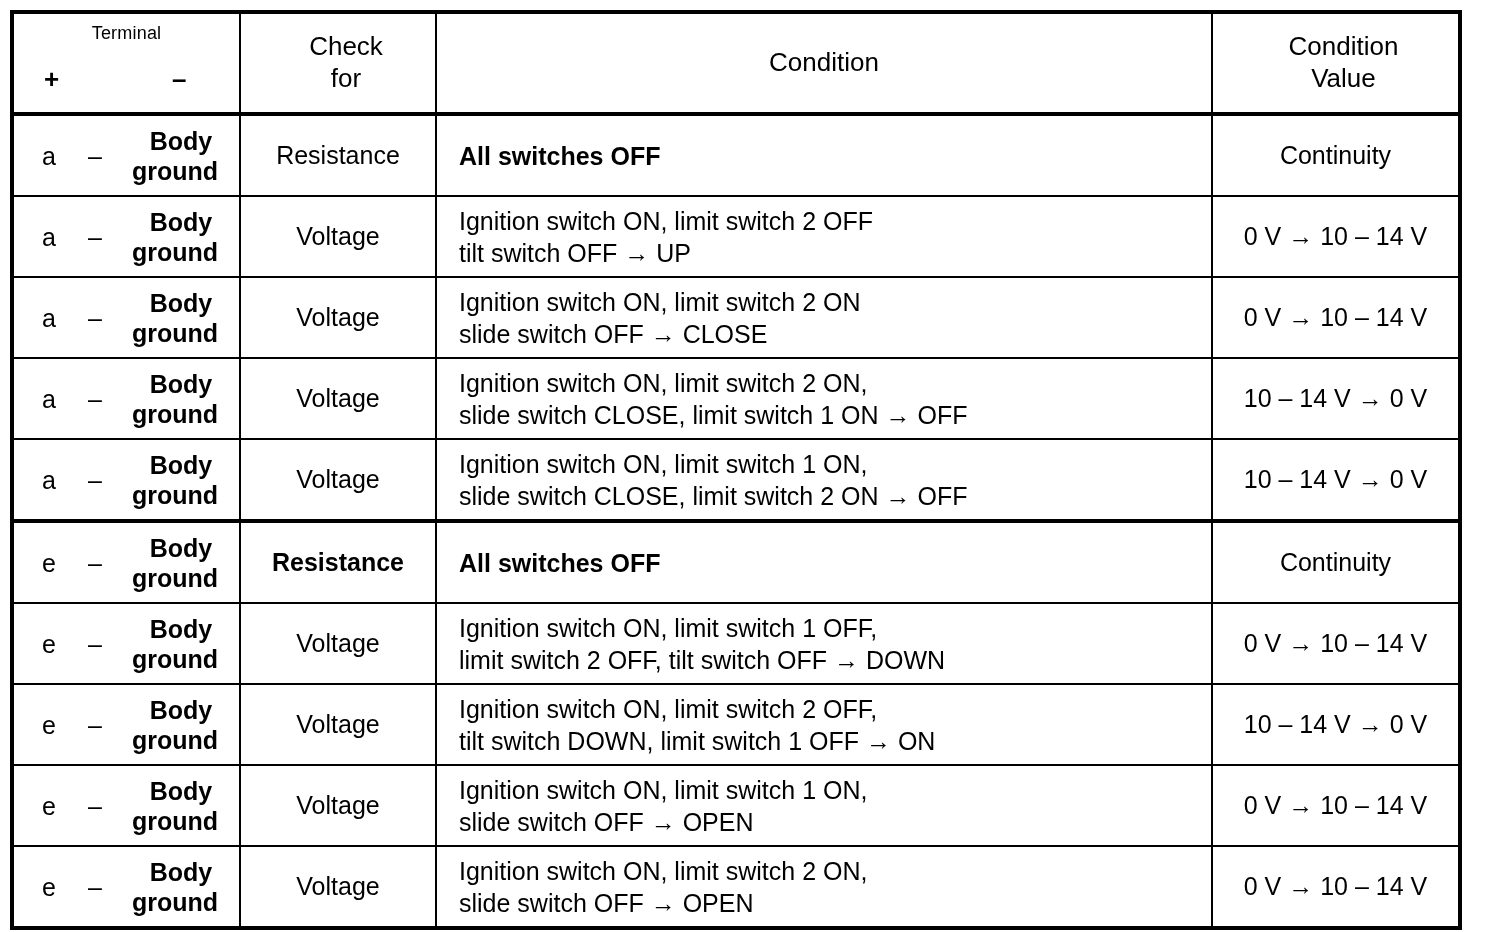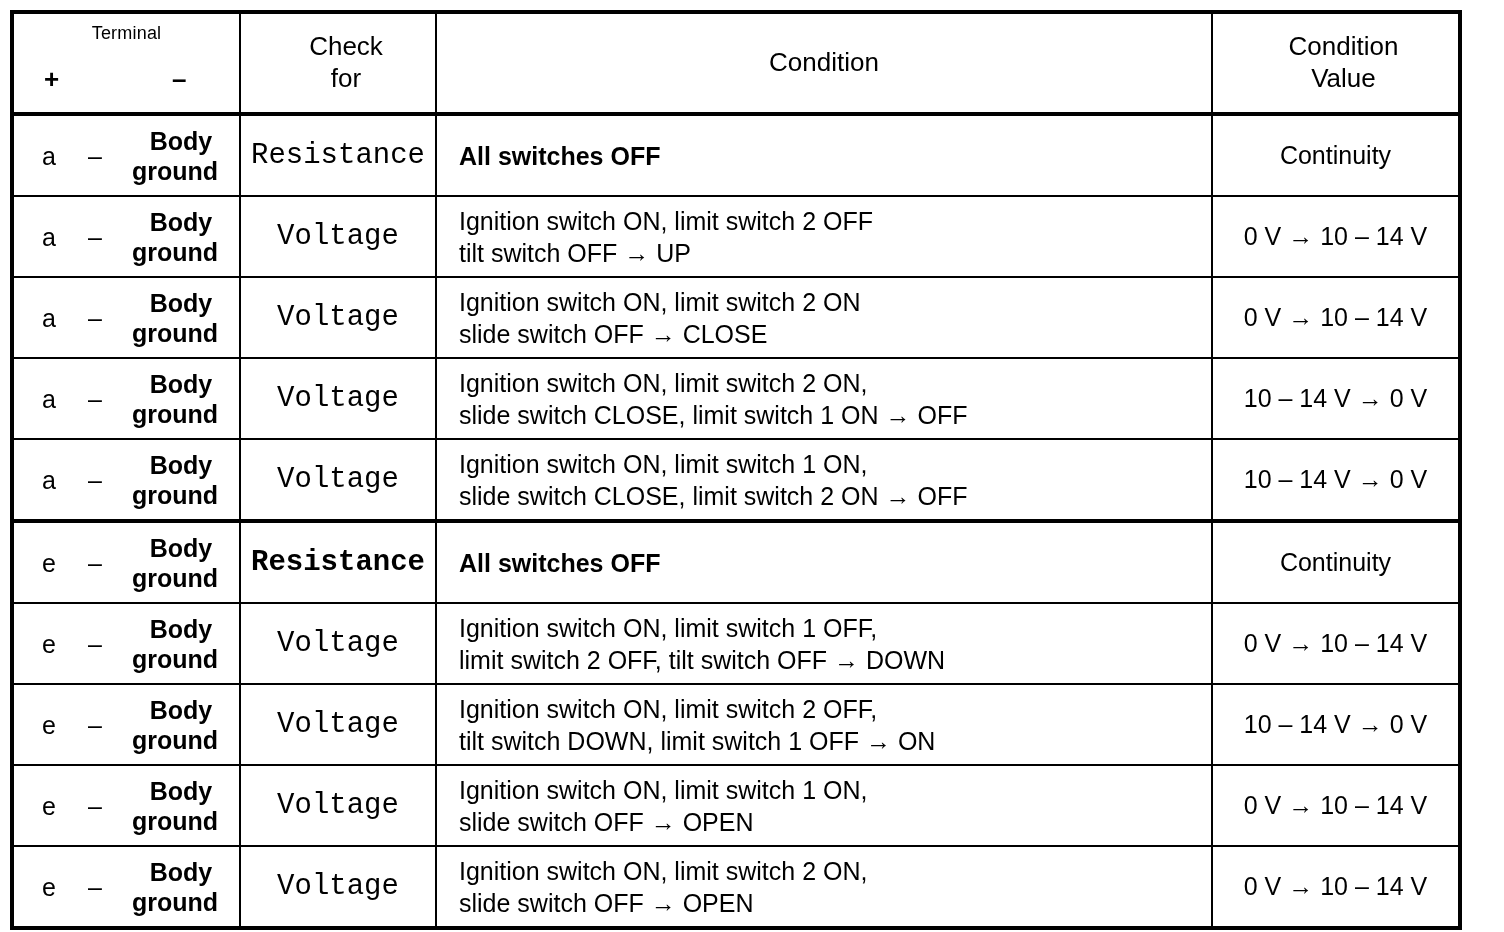--- a/index.html
+++ b/index.html
@@ -121,22 +121,21 @@
     width: 120px;
     font-size: 25px;
     font-weight: bold;
     line-height: 1.2;
   }
   .term .t-neg .n1 { display: block; text-align: center; padding-left: 6px;}
   .term .t-neg .n2 { display: block; text-align: left; padding-left: 14px;}
 
   .check {
     text-align: center;
-    font-size: 29px;
-    font-family: Liberation Mono, monospace;
+    font-size: 25px;
   }
   .check.bolder { font-weight: bold; }
 
   .cond {
     padding-left: 22px !important;
     font-size: 25px;
     line-height: 1.28;
     text-align: left;
   }
   .cond .ln { display: block; white-space: nowrap; }

